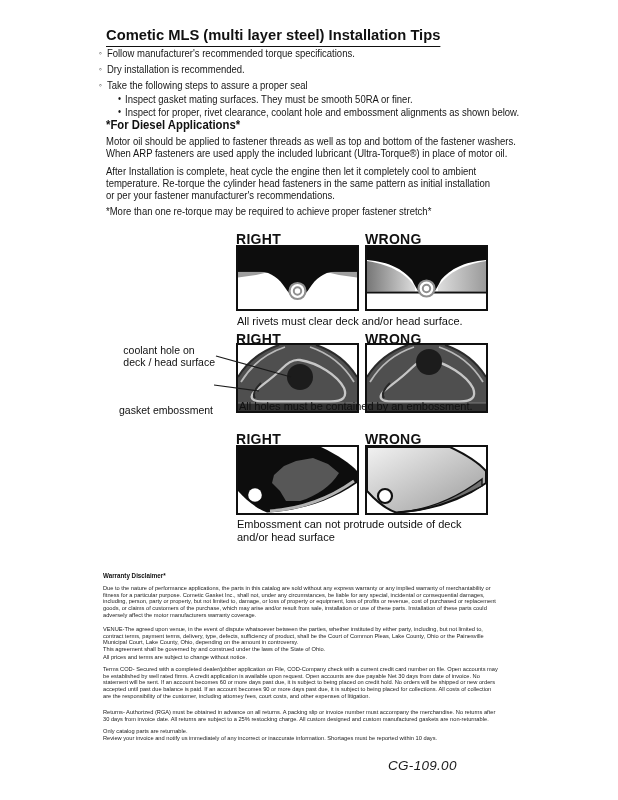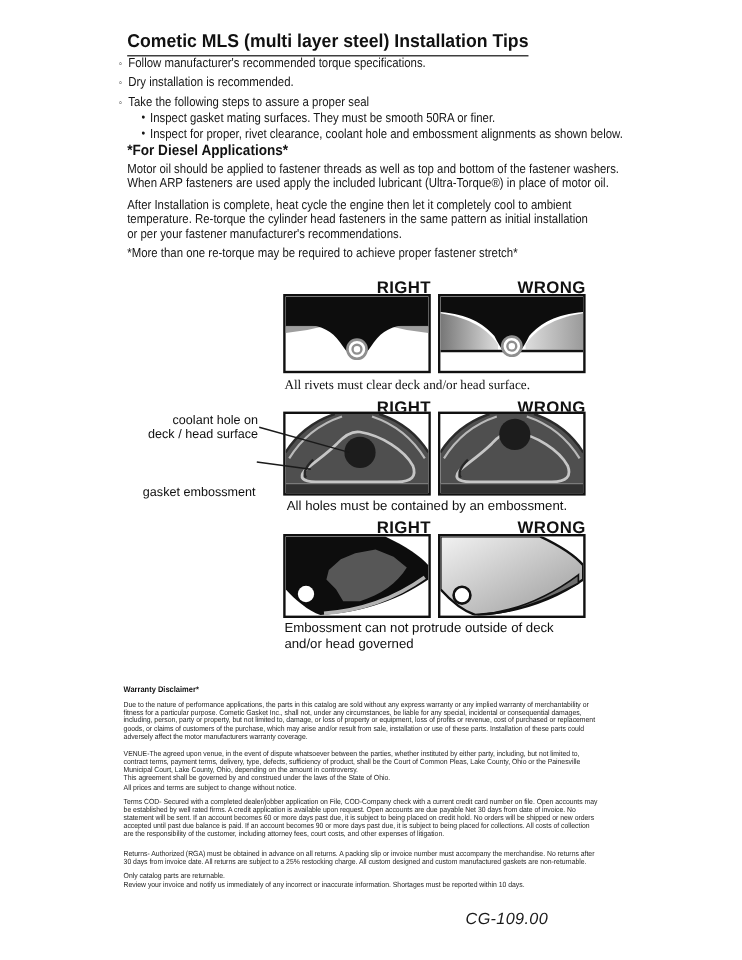--- a/index.html
+++ b/index.html
@@ -10,25 +10,25 @@
   .cx95{transform:scaleX(0.95);transform-origin:0 0;}
   .cx88{transform:scaleX(0.88);transform-origin:0 0;}
   .cx92{transform:scaleX(0.92);transform-origin:0 0;}
   .title{font-size:15.5px;font-weight:bold;border-bottom:1.6px solid #111;
          padding-bottom:2px;display:inline-block;white-space:nowrap;}
   .body-txt{font-size:10.8px;line-height:11.8px;color:#161616;}
   .bullet-row{display:flex;align-items:flex-start;white-space:nowrap;font-size:10.8px;color:#161616;}
   .bullet-marker{width:9px;font-size:9px;line-height:12px;}
   .sub-marker{width:8px;font-size:10px;line-height:11px;}
   .section-head{font-size:12.3px;font-weight:bold;white-space:nowrap;}
-  .dg-label{width:123px;text-align:right;font-size:14px;font-weight:bold;letter-spacing:.3px;}
+  .dg-label{width:123px;text-align:left;font-size:14px;font-weight:bold;letter-spacing:.3px;}
   .panel{width:123px;box-sizing:border-box;border:2px solid #101010;background:#fff;}
   .panel svg{display:block;}
   .caption{font-size:11px;color:#101010;white-space:pre-line;line-height:12.5px;}
-  .annot{font-size:10.5px;line-height:11.5px;text-align:right;white-space:pre-line;color:#101010;}
+  .annot{font-size:10.5px;line-height:11.5px;white-space:pre-line;color:#101010;}
   .fine{font-size:6.2px;line-height:6.7px;color:#222;white-space:pre-line;width:460px;}
   .fine-head{font-size:6.8px;font-weight:bold;color:#111;}
   .footer-code{font-size:13.5px;color:#1a1a1a;letter-spacing:.3px;}
   .overlay{pointer-events:none;z-index:5;}
 </style>
 </head>
 <body>
 
 <div class="page">
 
@@ -91,21 +91,21 @@
         </linearGradient>
       </defs>
       <path d="M0,14 C25,18 39,27 48,40 L48,44.5 L0,44.5 Z" fill="url(#g1)"></path>
       <path d="M119,14 C94,18 80,27 71,40 L71,44.5 L119,44.5 Z" fill="url(#g2)"></path>
       <line x1="0" y1="45.5" x2="119" y2="45.5" stroke="#111" stroke-width="2"></line>
       <path d="M0,0 H119 V13 C96,15 84,22 74,33 C68,45 64,50 59.5,50 C55,50 51,45 45,33 C35,22 23,15 0,13 Z" fill="#0d0d0d"></path>
       <circle cx="59.5" cy="41.5" r="8" fill="#ffffff" stroke="#8f8f8f" stroke-width="2.2"></circle>
       <circle cx="59.5" cy="41.5" r="3.7" fill="#ffffff" stroke="#8f8f8f" stroke-width="2"></circle>
     </svg>
   </div>
-  <div class="abs caption" style="left:237px;top:315px;font-family:Liberation Serif, serif;">All rivets must clear deck and/or head surface.</div>
+  <div class="abs caption" style="left:237px;top:315px;">All rivets must clear deck and/or head surface.</div>
 
   <div class="abs dg-label" style="left:236px;top:331px;">RIGHT</div>
   <div class="abs dg-label" style="left:365px;top:331px;">WRONG</div>
 
   <div class="abs annot" style="right:403px;top:345px;">coolant hole on
 deck / head surface</div>
   <div class="abs annot" style="right:405px;top:380px;margin-top:25px;">gasket embossment</div>
 
   <div class="abs panel" style="left:236px;top:343px;height:70px;">
     <svg width="119" height="66" viewBox="0 0 119 66">
@@ -132,21 +132,21 @@
       <path d="M78,0 C96,6 109,16 119,32" stroke="#2b2b2b" stroke-width="2" fill="none"></path>
       <path d="M47,2 C29,8 14,19 3,37" stroke="#b9b9b9" stroke-width="1.8" fill="none"></path>
       <path d="M72,2 C90,8 105,19 116,37" stroke="#b9b9b9" stroke-width="1.8" fill="none"></path>
       <path d="M16,47 C11,53 14,56.5 25,56.5 H93 C105,56.5 109.5,52 106,43 C99,30 80,18 62,15 C56,14 50.5,16.5 43,24.5 C34,33.5 22,41.5 16,47 Z" stroke="#c6c6c6" stroke-width="2.3" fill="none"></path>
       <path d="M23,38 C17,44 14,49 17,53" stroke="#272727" stroke-width="2" fill="none"></path>
       <circle cx="62" cy="17" r="13" fill="#1c1c1c"></circle>
       <rect x="0" y="58" width="119" height="8" fill="#313131"></rect>
       <line x1="0" y1="58" x2="119" y2="58" stroke="#7a7a7a" stroke-width="1.2"></line>
     </svg>
   </div>
-  <div class="abs caption" style="left:239px;top:416px;">All holes must be contained by an embossment.</div>
+  <div class="abs caption" style="left:239px;top:400px;">All holes must be contained by an embossment.</div>
 
   <div class="abs dg-label" style="left:236px;top:431px;">RIGHT</div>
   <div class="abs dg-label" style="left:365px;top:431px;">WRONG</div>
 
   <div class="abs panel" style="left:236px;top:445px;height:70px;">
     <svg width="119" height="66" viewBox="0 0 119 66">
       <path d="M0,0 H83 C100,8 113,17 119,24 L119,36 C90,56 58,64 29,65.5 C19,62 8,53 0,44 Z" fill="#0d0d0d"></path>
       <path d="M116,34 C88,54 60,62 32,64" stroke="#b3b3b3" stroke-width="3" fill="none"></path>
       <path d="M36,28 L46,19 L58,14 L75,11 L90,17 L101,26 C93,39 79,49 62,54 L48,54 L42,44 L34,36 Z" fill="#575757"></path>
       <circle cx="17" cy="48" r="6.8" fill="#ffffff"></circle>
@@ -159,21 +159,21 @@
           <stop offset="0" stop-color="#f2f2f2"></stop>
             <stop offset="1" stop-color="#9a9a9a"></stop>
         </linearGradient>
       </defs>
       <path d="M0,0 H83 C100,8 113,17 119,24 L119,36 C90,56 58,64 29,65.5 C19,62 8,53 0,44 Z" fill="url(#g3)" stroke="#111" stroke-width="2"></path>
       <path d="M115,32 C87,53 59,63 31,65.5 C61,64.5 93,51 115,39 Z" fill="#6f6f6f" stroke="#111" stroke-width="1.4"></path>
       <circle cx="18" cy="49" r="7" fill="#ffffff" stroke="#111" stroke-width="2.2"></circle>
     </svg>
   </div>
   <div class="abs caption" style="left:237px;top:518px;">Embossment can not protrude outside of deck
-and/or head governed</div>
+and/or head surface</div>
 
   <svg class="abs overlay" style="left:0;top:0;" width="618" height="800" viewBox="0 0 618 800">
     <line x1="216" y1="356" x2="291" y2="377" stroke="#1a1a1a" stroke-width="1.2"></line>
     <line x1="214" y1="385" x2="259" y2="391" stroke="#1a1a1a" stroke-width="1.2"></line>
   </svg>
 
   <div class="abs cx92 fine-head" style="left:103px;top:572px;">Warranty Disclaimer*</div>
   <div class="abs cx92 fine" style="left:103px;top:585px;">Due to the nature of performance applications, the parts in this catalog are sold without any express warranty or any implied warranty of merchantability or
 fitness for a particular purpose.  Cometic Gasket Inc., shall not, under any circumstances, be liable for any special, incidental or consequential damages,
 including, person, party or property, but not limited to, damage, or loss of property or equipment, loss of profits or revenue, cost of purchased or replacement

